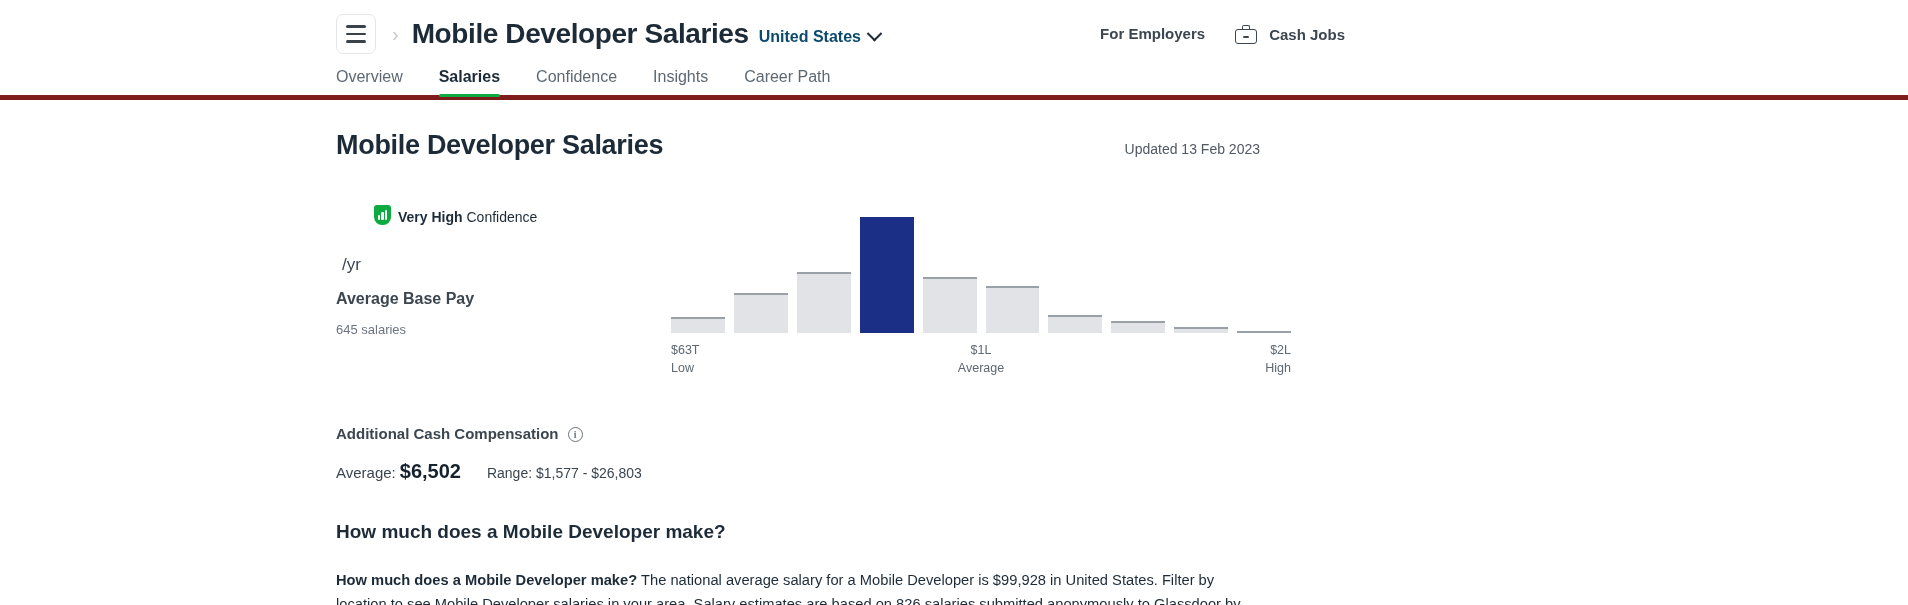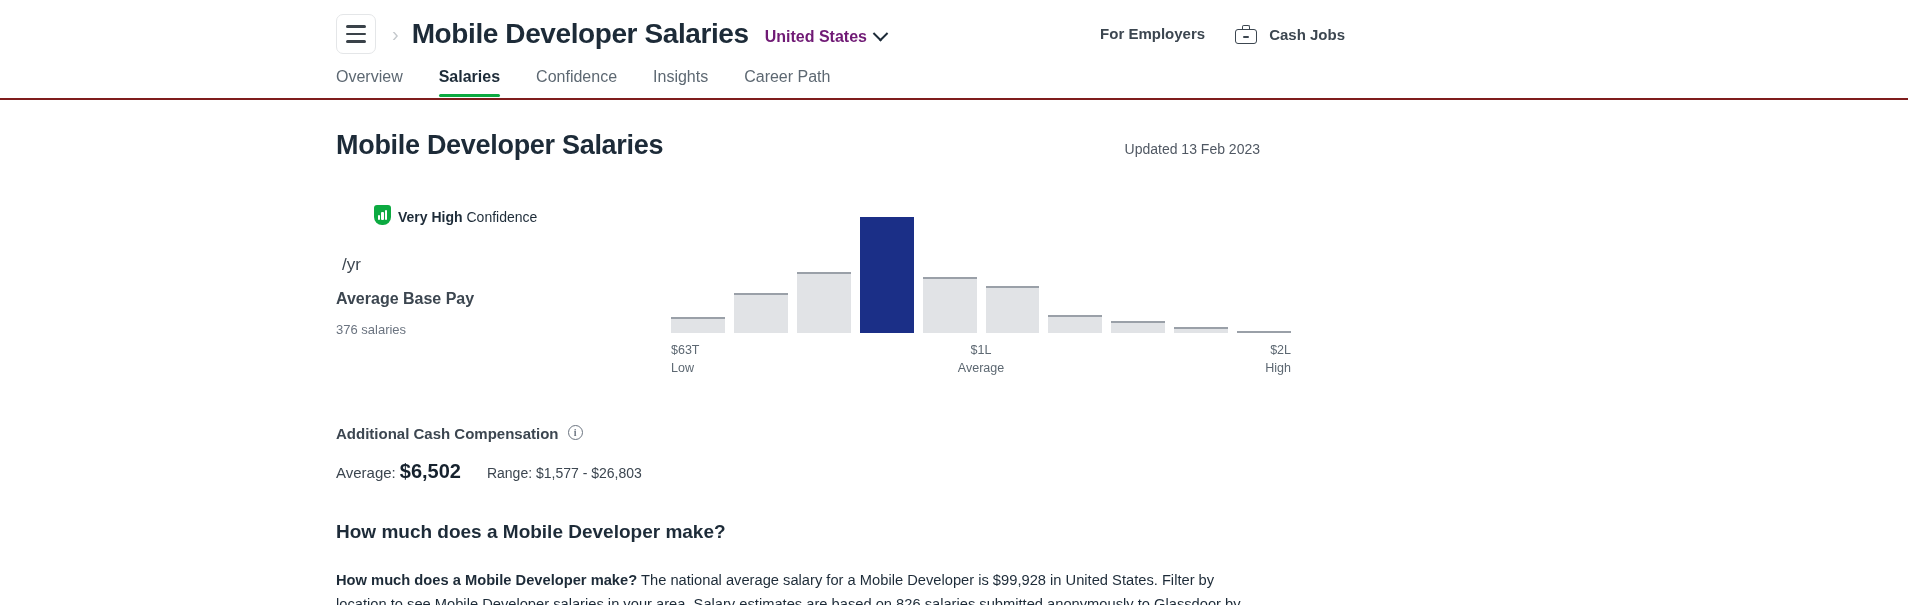--- a/index.html
+++ b/index.html
@@ -20,40 +20,40 @@
   .hdr-left { display: flex; align-items: center; padding-left: 336px; }
   .menu-btn {
     width: 40px; height: 40px; border: 1px solid #e4e6e8; border-radius: 7px;
     background: #fff; display: flex; flex-direction: column; align-items: center;
     justify-content: center; gap: 5px; cursor: pointer;
   }
   .menu-btn span { display: block; width: 20px; height: 2.5px; background: #3a4249; border-radius: 2px; }
   .crumb-sep { color: #c5c9cd; font-size: 20px; margin: 0 13px 0 16px; line-height: 1; font-weight: 400; }
   .hdr-title { font-size: 28px; font-weight: 700; letter-spacing: -0.4px; color: #1d2b38; white-space: nowrap; }
   .loc-select {
-    display: flex; align-items: center; gap: 8px; margin-left: 16px;
-    font-size: 16px; font-weight: 600; color: #701a75; cursor: pointer; padding-top: 5px;
+    display: flex; align-items: center; gap: 8px; margin-left: 10px;
+    font-size: 16px; font-weight: 600; color: #0c4a6e; cursor: pointer; padding-top: 5px;
   }
   .chev { width: 11px; height: 11px; border-right: 2.2px solid #1d2b38; border-bottom: 2.2px solid #1d2b38;
           transform: rotate(45deg) translate(-2px,-2px); display: inline-block; }
   .hdr-right { margin-left: auto; display: flex; gap: 30px; padding-right: 563px; }
   .hdr-link { font-size: 15px; font-weight: 600; color: #3c4650; cursor: pointer; white-space: nowrap; }
   .post-jobs { display: flex; align-items: center; gap: 12px; cursor: pointer; }
   .brief { width: 22px; height: 19px; position: relative; }
   .brief .body { position: absolute; left: 0; top: 4px; width: 22px; height: 15px;
                  border: 1.8px solid #3c4650; border-radius: 3px; }
   .brief .handle { position: absolute; left: 7px; top: 0; width: 8px; height: 5px;
                    border: 1.8px solid #3c4650; border-bottom: none; border-radius: 2px 2px 0 0; }
   .brief .latch { position: absolute; left: 8px; top: 11px; width: 6px; height: 2px; background: #3c4650; border-radius: 1px; }
 
   
   .tabs {
     position: absolute; top: 68px; left: 0; width: 1908px; height: 32px;
     display: flex; align-items: flex-start; padding-left: 336px; gap: 36px;
-    border-bottom: 2px solid #7f1d1d;
+    border-bottom: 5px solid #7f1d1d;
   }
   .tab { position: relative; font-size: 16px; color: #5d6872; cursor: pointer; padding-bottom: 10px; white-space: nowrap; }
   .tab.active { color: #1d2b38; font-weight: 700; }
   .tab.active::after {
     content: ""; position: absolute; left: 0; right: 0; bottom: -1px; height: 3px;
     background: #0caa41; border-radius: 2px;
   }
 
   
   .main { position: absolute; top: 100px; left: 0; width: 1908px; }
@@ -96,21 +96,21 @@
   .axis { position: relative; height: 42px; margin-top: 8px; text-decoration: underline; }
   .axis-item { position: absolute; top: 0; font-size: 12.5px; color: #5d6872; line-height: 18px; }
   .axis-item .v { display: block; }
   .axis-item .k { display: block; }
   .axis-item.low { left: 0; text-align: left; }
   .axis-item.avg { left: 50%; transform: translateX(-50%); text-align: center; }
   .axis-item.high { right: 0; text-align: right; }
 
   
   .acc { margin-top: 42px; }
-  .acc-head { display: flex; align-items: flex-start; gap: 9px; }
+  .acc-head { display: flex; align-items: flex-end; gap: 9px; }
   .acc-title { font-size: 15px; font-weight: 700; color: #3c4650; }
   .info-i {
     width: 15px; height: 15px; border: 1.5px solid #6b7480; border-radius: 50%;
     display: inline-flex; align-items: center; justify-content: center;
     font-size: 10px; font-weight: 700; color: #6b7480; font-family: "Liberation Serif", serif; cursor: pointer;
   }
   .acc-vals { margin-top: 18px; display: flex; align-items: baseline; }
   .acc-avg { font-size: 15px; color: #3c4650; }
   .acc-avg b { font-size: 20px; font-weight: 700; color: #16222e; margin-left: 4px; }
   .acc-range { font-size: 14px; color: #3c4650; margin-left: 26px; }
@@ -178,21 +178,21 @@
               <i></i>
               <i></i>
             </span>
             <span class="conf-text"><b>Very High</b><span> Confidence</span></span>
           </div>
 
           <div class="bigpay">
             <span class="per">/yr</span>
           </div>
           <div class="sub-label">Average Base Pay</div>
-          <div class="sal-count">376 salaries</div>
+          <div class="sal-count">645 salaries</div>
         </div>
 
         <div class="chart">
           <div class="bars">
               <div class="bar-wrap">
                 <div class="bar" style="height: 15.6px;"></div>
               </div>
               <div class="bar-wrap">
                 <div class="bar" style="height: 39.6px;"></div>
               </div>

